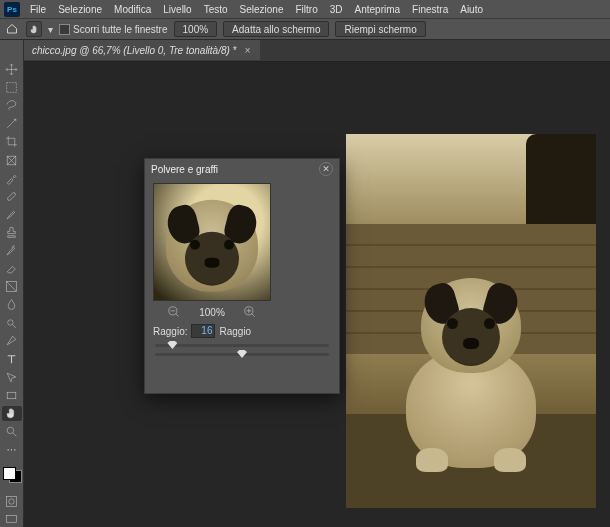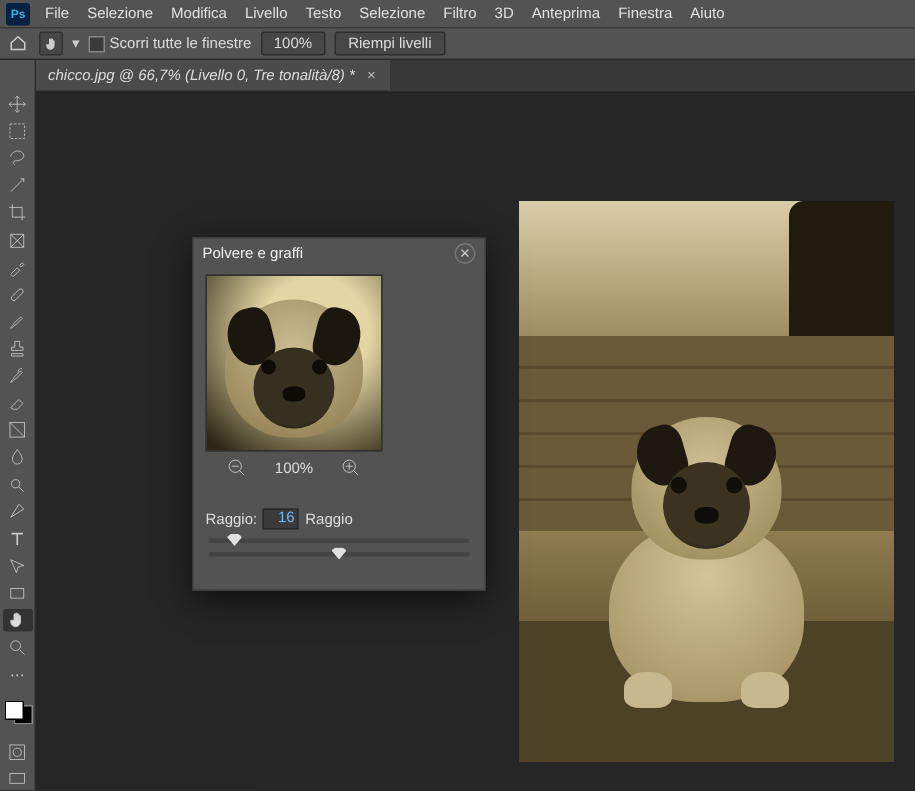--- a/index.html
+++ b/index.html
@@ -30,33 +30,33 @@
   .swatches { margin-top:6px; width:20px; height:20px; position:relative; }
   .swatch-fg { position:absolute; left:1px; top:1px; width:13px; height:13px; background:#fff; border:1px solid #000; z-index:2;}
   .swatch-bg { position:absolute; right:0; bottom:0; width:13px; height:13px; background:#000; border:1px solid #888; }
 
   
   .canvas-area { position: absolute; left: 24px; top: 62px; right: 0; bottom: 0; background: #262626; }
   .image-preview { position:absolute; right:14px; top:72px; width:250px; height:374px; background:#5a4d34; overflow:hidden; }
   .sepia-scene { position:absolute; inset:0; }
 
   
-  .dialog { position: absolute; left: 128px; top: 158px; width: 196px; height: 236px; background: #535353; border: 1px solid #3b3b3b; box-shadow: 0 6px 20px rgba(0,0,0,.6); }
+  .dialog { position: absolute; left: 144px; top: 158px; width: 196px; height: 236px; background: #535353; border: 1px solid #3b3b3b; box-shadow: 0 6px 20px rgba(0,0,0,.6); }
   .dialog-titlebar { height: 20px; display: flex; align-items: center; padding: 0 6px; color: #eee; font-size: 10px; }
   .dialog-title { flex:1; }
   .dialog-close { width:14px; height:14px; border:1px solid #777; border-radius:50%; display:flex; align-items:center; justify-content:center; color:#ccc; font-size:9px;}
   .dialog-body { padding: 4px 8px 8px 8px; position:relative; }
   .preview-box { width:118px; height:118px; background:#3a3423; border:1px solid #333; overflow:hidden; }
   .right-controls { position: absolute; right: 6px; top: 4px; width: 52px; display:flex; flex-direction:column; gap:6px; }
   .dlg-btn { height:16px; border:1px solid #777; border-radius:8px; background:#525252; color:#eee; font-size:10px; display:flex; align-items:center; justify-content:center; }
   .chk-row { display:flex; align-items:center; gap:4px; margin-top:6px; font-size:10px; color:#ddd;}
   .chkbox { width:11px; height:11px; border:1px solid #888; background:#3e3e3e; display:flex; align-items:center; justify-content:center; font-size:8px; color:#ddd;}
   .zoom-row { display:flex; align-items:center; justify-content:center; gap:18px; margin-top:4px; color:#ddd; }
   .zoom-row .zicon { width:14px; height:14px; }
-  .param-row { display:flex; align-items:center; gap:4px; margin-top:20px; color:#ddd; font-size:10px;}
+  .param-row { display:flex; align-items:center; gap:4px; margin-top:5px; color:#ddd; font-size:10px;}
   .num-input { width:24px; height:14px; background:#3a3a3a; border:1px solid #2a2a2a; color:#6fb9ff; text-align:right; padding-right:2px;}
   .slider-track { height:3px; background:#444; margin:6px 2px 0 2px; position:relative; border-radius:2px;}
   .slider-thumb { width:10px; height:8px; background:#e0e0e0; position:absolute; top:-3px; transform:translateX(-50%); clip-path: polygon(50% 100%, 0 25%, 25% 0, 75% 0, 100% 25%); }
   
   
   .sky { position:absolute; left:0; top:0; right:0; height:90px; background:linear-gradient(#d9cda8,#9e8d5f); }
   .tree { position:absolute; right:0; top:0; width:70px; height:170px; background:#201a0f; border-radius:10px 0 0 0; }
   .bench-back { position:absolute; left:0; top:90px; right:0; height:130px; background:repeating-linear-gradient(180deg,#6b5a38 0 20px,#5b4b2c 20px 22px); }
   .bench-seat { position:absolute; left:0; top:220px; right:0; height:60px; background:linear-gradient(#8f7c4f,#6f5e38); }
   .ground    { position:absolute; left:0; top:280px; right:0; bottom:0; background:#4d4126; }
@@ -112,21 +112,22 @@
     <svg width="11" height="11" viewBox="0 0 24 24">
         <path d="M8 12V5a1 1 0 012 0v6V4a1 1 0 012 0v7V5a1 1 0 012 0v7V7a1 1 0 012 0v7a6 6 0 01-12 0v-2l2 0z" fill="#ccc"></path>
       </svg>
   </div>
   <span style="color:#ccc;">▾</span>
   <label style="display:flex;align-items:center;color:#ddd;">
     <span class="chk"></span>
     <span>Scorri tutte le finestre</span>
   </label>
   <div class="btn-outline">100%</div>
-  <div class="btn-outline">Riempi livelli</div>
+  <div class="btn-outline">Adatta allo schermo</div>
+  <div class="btn-outline">Riempi schermo</div>
 </div>
 
 <div class="toolstrip">
   <div class="tool">
       <svg width="13" height="13" viewBox="0 0 24 24">
         <path d="M12 2v20M2 12h20M12 2l-3 3M12 2l3 3M12 22l-3-3M12 22l3-3M2 12l3-3M2 12l3 3M22 12l-3-3M22 12l-3 3" stroke="#ccc"></path>
       </svg>
     </div>
   <div class="tool">
       <svg width="13" height="13" viewBox="0 0 24 24">

